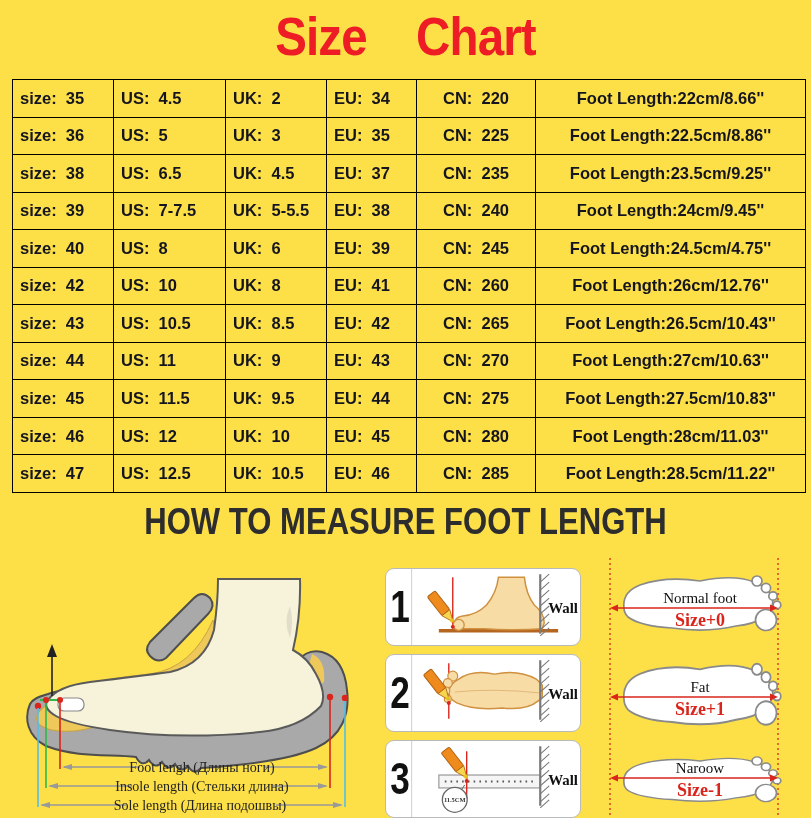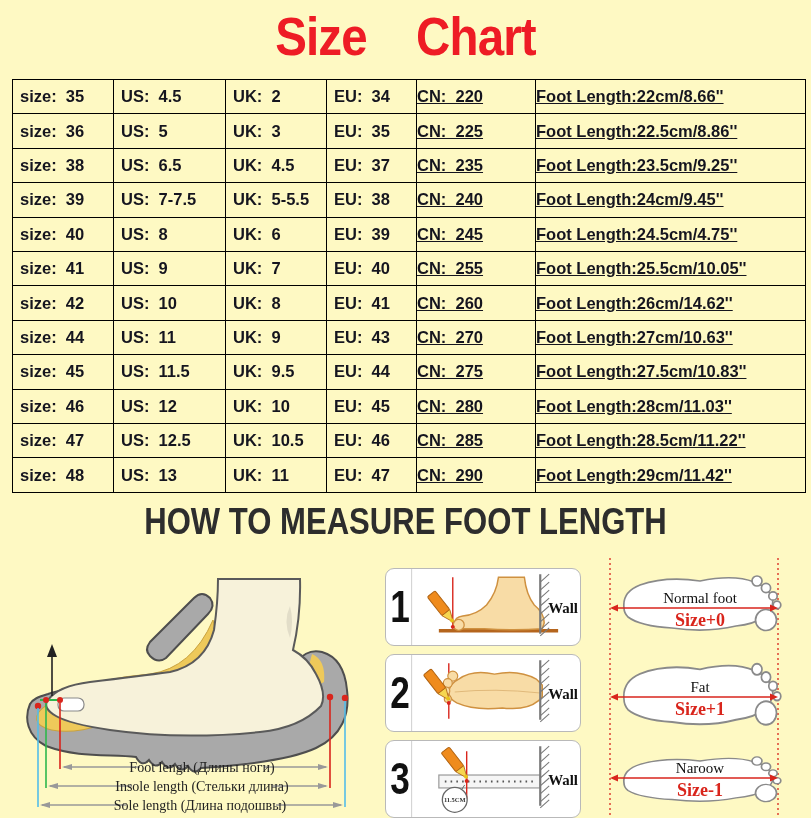--- a/index.html
+++ b/index.html
@@ -1,27 +1,27 @@
 <!DOCTYPE html>
 <html style="--title_red: #ee1c25; --heading_dark: #2d2d2d; --table_text: #15151f; --table_border: #000000; --foot_fill: #f7f2da; --foot_tan: #f8dca6; --insole_yellow: #eec95a; --shoe_gray: #a9a9a9; --pencil_orange: #ef8b1d; --line_red: #d9251c; --line_green: #2eb84d; --line_blue: #53bde9; --measure_gray: #999999; --floor_brown: #b5651d;"><head>
 <meta charset="utf-8">
 <style>
   html,body{margin:0;padding:0;background:#fff;}
-  .page{position:relative;width:811px;height:818px;background:#fef9c3;overflow:hidden;
+  .page{position:relative;width:811px;height:818px;background:#fde047;overflow:hidden;
         font-family:"Liberation Sans",sans-serif;}
   
   .title{position:absolute;top:0;left:0;width:811px;margin:0;text-align:center;
          font-size:54px;font-weight:700;line-height:72px;letter-spacing:-1px;
          color:var(--title_red);white-space:pre;transform:scaleX(0.88);transform-origin:center;}
   
   .size-table{position:absolute;left:12px;top:79px;width:793px;height:414px;
               border-collapse:collapse;table-layout:fixed;}
   .size-table td{border:1.6px solid var(--table_border);font-size:16.5px;font-weight:700;
                  color:var(--table_text);padding:0 0 0 7px;white-space:pre;vertical-align:middle;}
-  .size-table td.c{text-align:left;padding:0;text-decoration:underline;}
+  .size-table td.c{text-align:center;padding:0;}
   
   .measure-heading{position:absolute;top:501px;left:0;width:811px;margin:0;text-align:center;
                    font-size:37px;font-weight:700;color:var(--heading_dark);
                    transform:scaleX(0.84);transform-origin:center;letter-spacing:0;}
   
   .bottom{position:absolute;left:0;top:556px;width:811px;height:262px;}
   .shoe-diagram{position:absolute;left:0;top:2px;width:380px;height:260px;}
   .serif-label{font-family:"Liberation Serif",serif;font-size:14px;fill:#222;}
   .wall-text{font-family:"Liberation Serif",serif;font-size:15px;font-weight:700;fill:#111;}
   .foot-name{font-family:"Liberation Serif",serif;font-size:15px;fill:#111;}
@@ -90,34 +90,34 @@
         </tr>
         <tr>
           <td>size:  40</td>
           <td>US:  8</td>
           <td>UK:  6</td>
           <td>EU:  39</td>
           <td class="c">CN:  245</td>
           <td class="c">Foot Length:24.5cm/4.75''</td>
         </tr>
         <tr>
-          <td>size:  41</td>
-          <td>US:  9</td>
-          <td>UK:  7</td>
-          <td>EU:  40</td>
-          <td class="c">CN:  255</td>
-          <td class="c">Foot Length:25.5cm/10.05''</td>
-        </tr>
-        <tr>
           <td>size:  42</td>
           <td>US:  10</td>
           <td>UK:  8</td>
           <td>EU:  41</td>
           <td class="c">CN:  260</td>
-          <td class="c">Foot Length:26cm/14.62''</td>
+          <td class="c">Foot Length:26cm/12.76''</td>
+        </tr>
+        <tr>
+          <td>size:  43</td>
+          <td>US:  10.5</td>
+          <td>UK:  8.5</td>
+          <td>EU:  42</td>
+          <td class="c">CN:  265</td>
+          <td class="c">Foot Length:26.5cm/10.43''</td>
         </tr>
         <tr>
           <td>size:  44</td>
           <td>US:  11</td>
           <td>UK:  9</td>
           <td>EU:  43</td>
           <td class="c">CN:  270</td>
           <td class="c">Foot Length:27cm/10.63''</td>
         </tr>
         <tr>
@@ -136,28 +136,20 @@
           <td class="c">CN:  280</td>
           <td class="c">Foot Length:28cm/11.03''</td>
         </tr>
         <tr>
           <td>size:  47</td>
           <td>US:  12.5</td>
           <td>UK:  10.5</td>
           <td>EU:  46</td>
           <td class="c">CN:  285</td>
           <td class="c">Foot Length:28.5cm/11.22''</td>
-        </tr>
-        <tr>
-          <td>size:  48</td>
-          <td>US:  13</td>
-          <td>UK:  11</td>
-          <td>EU:  47</td>
-          <td class="c">CN:  290</td>
-          <td class="c">Foot Length:29cm/11.42''</td>
         </tr>
       </tbody>
   </table>
 
   <h2 class="measure-heading">HOW TO MEASURE FOOT LENGTH</h2>
 
   <div class="bottom">
 
     <svg width="0" height="0" style="position:absolute">
       <defs>

